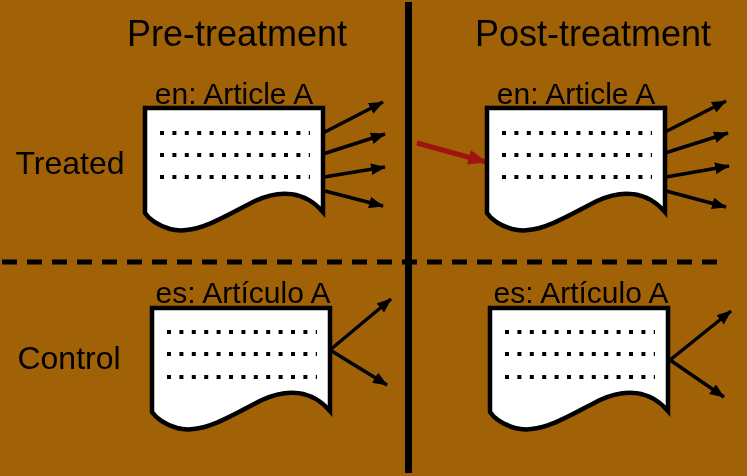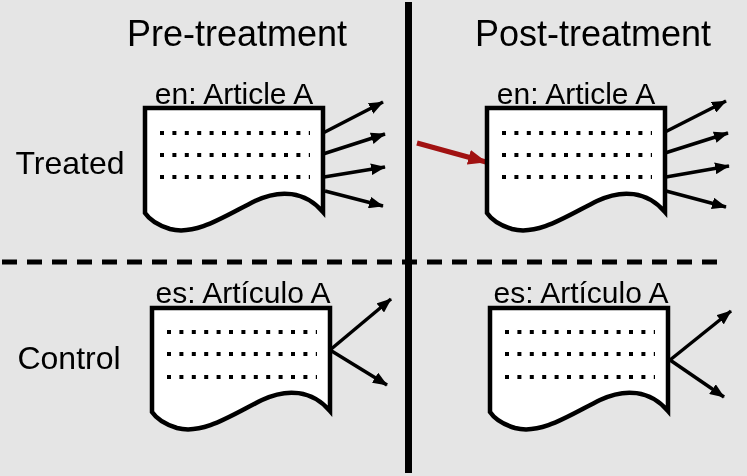--- a/index.html
+++ b/index.html
@@ -1,16 +1,16 @@
 <!DOCTYPE html>
 <html><head>
 <meta charset="utf-8">
 <style>
   html,body{margin:0;padding:0;background:#ffffff;}
-  .stage{position:relative;width:747px;height:476px;background:#e5e5e5;overflow:hidden;
+  .stage{position:relative;width:747px;height:476px;background:#a16207;overflow:hidden;
          font-family:"Liberation Sans",sans-serif;}
   svg{display:block;}
   text{fill:#000000;}
   .hdr{font-size:36px;}
   .rowlbl{font-size:32px;}
   .doclbl{font-size:30px;}
 </style>
 </head>
 <body>
 

